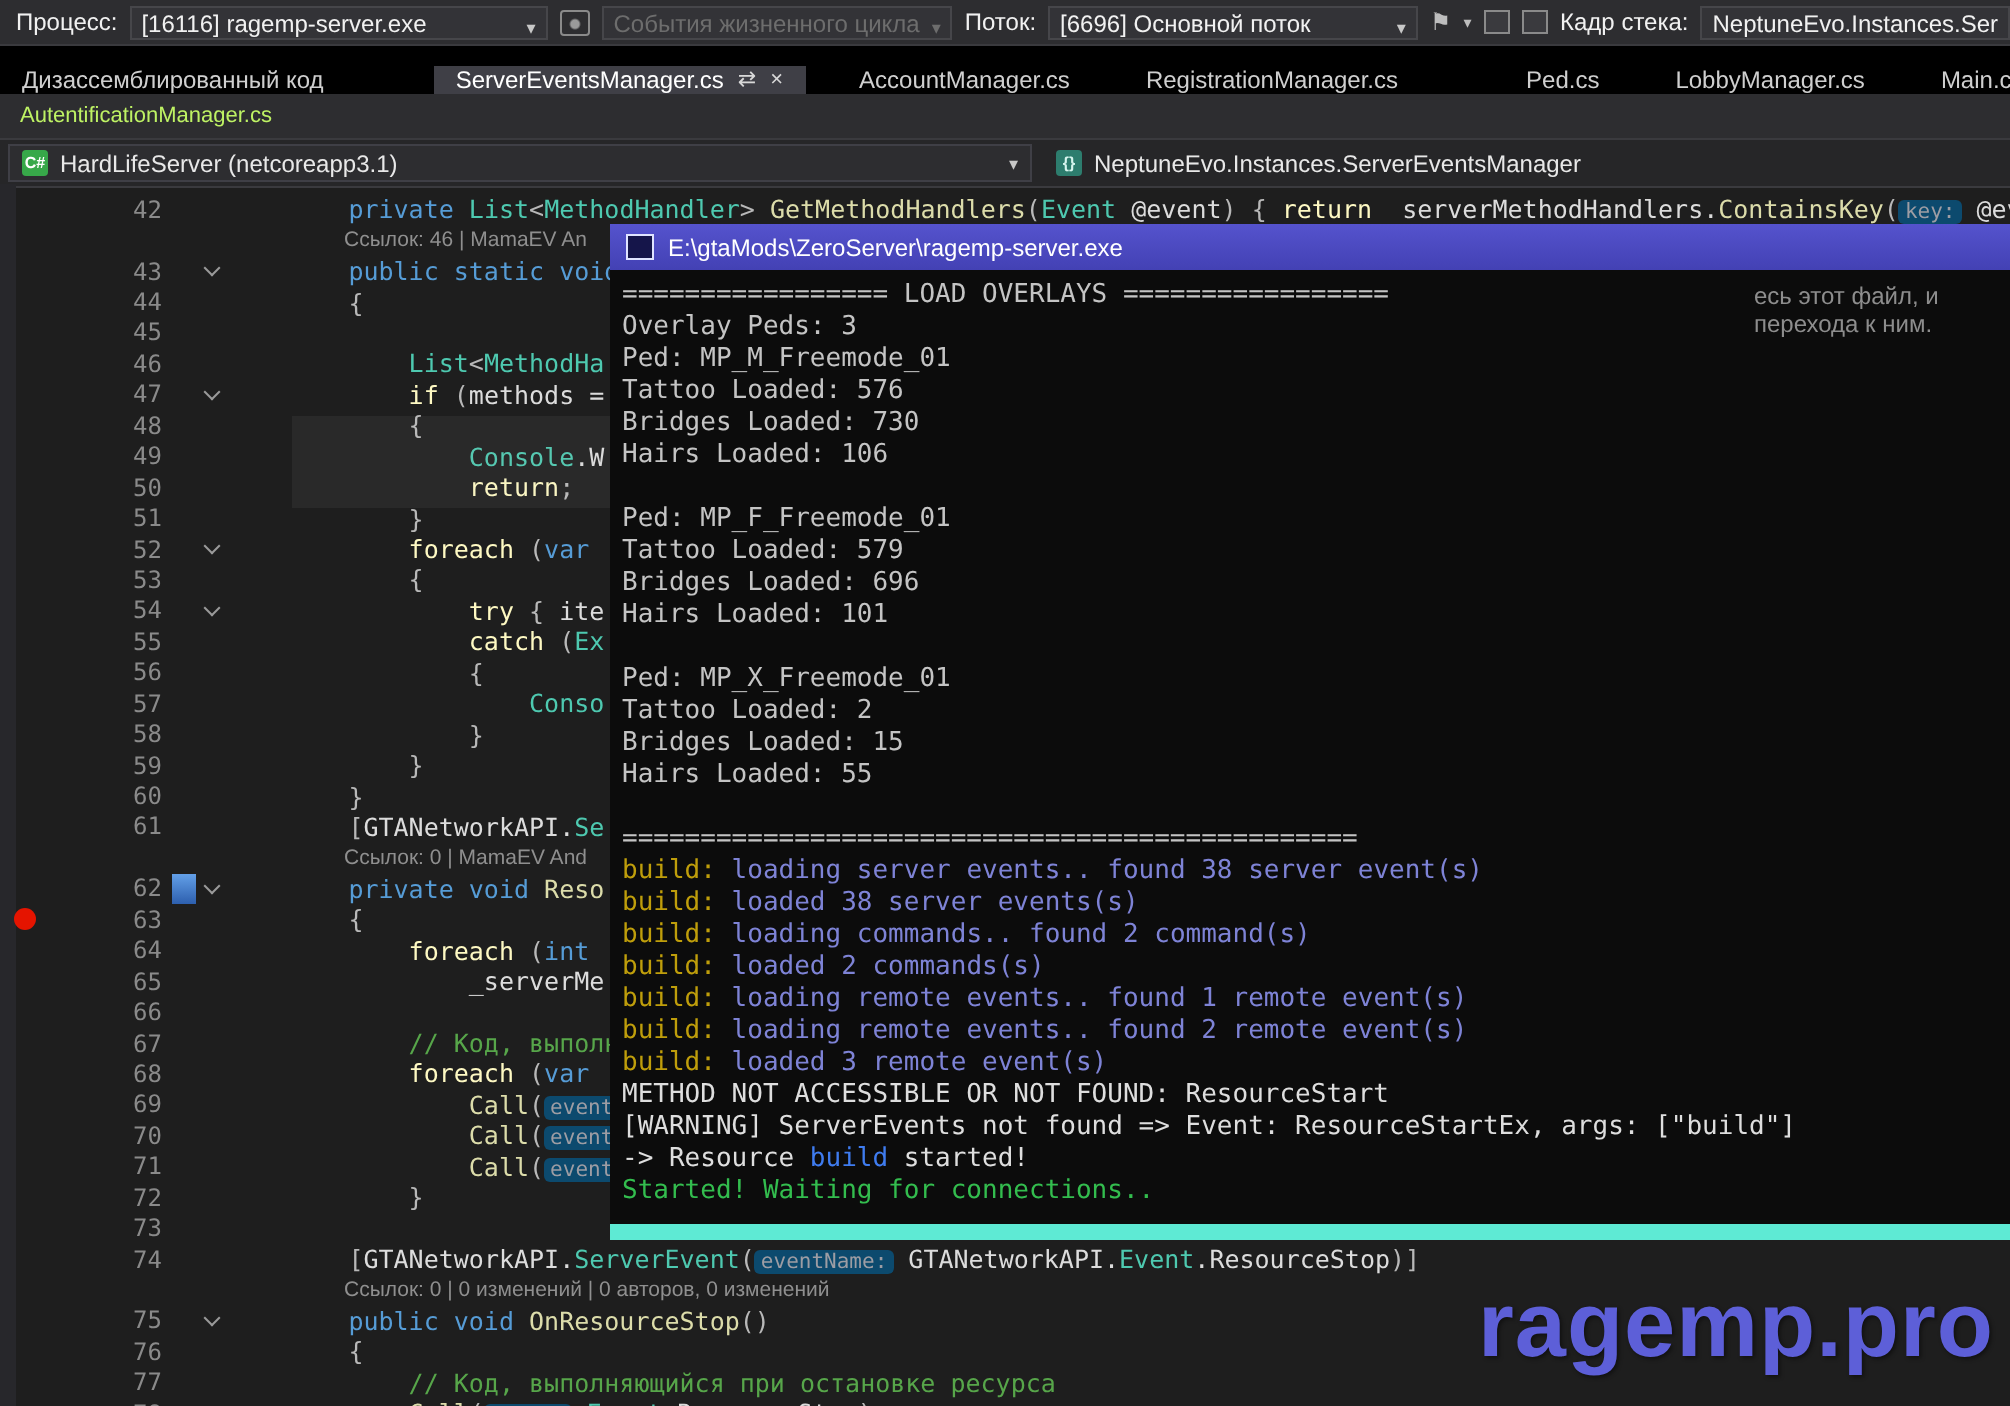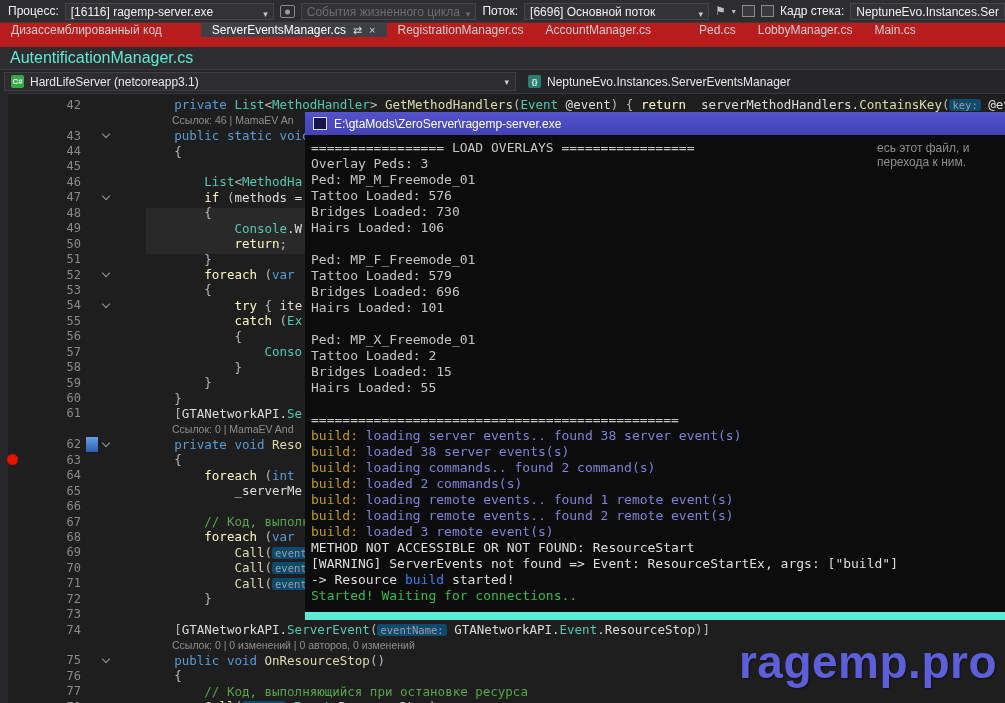--- a/index.html
+++ b/index.html
@@ -17,28 +17,28 @@
   .combo.disabled .arr{color:#6d6d6d;}
   .w-process{width:224px;} .w-lifecycle{width:186px;} .w-thread{width:198px;} .w-stack{width:158px;}
   .tbicon{display:inline-block;}
   .cam{width:14px;height:11px;border:1px solid #8a8a8a;border-radius:2px;
        background:radial-gradient(circle at 50% 55%,#9a9a9a 0 2px,transparent 3px);}
   .flag{color:#bdbdbd;font-size:12px;}
   .smallarr{font-size:8px;color:#bdbdbd;}
   .sqicon{width:12px;height:10px;border:1px solid #8a8a8a;background:#3a3a3e;}
 
   
-  .tabs1{height:24px;background:#b91c1c;display:flex;align-items:flex-start;font-size:12px;color:#cfcfcf;overflow:hidden;}
+  .tabs1{height:24px;background:#000000;display:flex;align-items:flex-end;font-size:12px;color:#cfcfcf;overflow:hidden;gap:16px;}
   .tab{display:flex;align-items:center;padding:0 11px;white-space:nowrap;}
   .tab.tool{margin-right:28px;}
   .tab.active{background:#3f3f46;color:#ffffff;gap:7px;}
   .tab.gapleft{margin-left:26px;}
   .ticon{color:#d8d8d8;font-size:11px;line-height:1;}
   .tabs2{height:22px;background:#2d2d30;border-bottom:1px solid #3a3a3e;display:flex;align-items:center;
-         font-size:16px;color:#5eead4;}
+         font-size:11px;color:#bef264;}
   .tabs2 .tab{padding:0 10px;}
 
   
   .navbar{height:23px;background:#262628;border-bottom:1px solid #3a3a3e;display:flex;align-items:center;
           padding:0 4px;gap:12px;font-size:12px;}
   .nav-combo{width:512px;height:19px;border:1px solid #3f3f46;background:#2d2d30;display:flex;
              align-items:center;padding:0 6px;gap:6px;color:#e8e8e8;box-sizing:border-box;}
   .nav-combo .arr{margin-left:auto;font-size:9px;color:#c8c8c8;}
   .csicon{width:13px;height:13px;background:#37a849;border-radius:2px;color:#fff;font-size:8px;
           display:flex;align-items:center;justify-content:center;font-weight:bold;}
@@ -115,22 +115,22 @@
     </div>
   </div>
 
   <div class="tabs1">
     <div class="tab tool">Дизассемблированный код</div>
     <div class="tab active">
       <span>ServerEventsManager.cs</span>
       <span class="ticon">⇄</span>
       <span class="ticon">×</span>
     </div>
+    <div class="tab">AccountManager.cs</div>
     <div class="tab">RegistrationManager.cs</div>
-    <div class="tab">AccountManager.cs</div>
     <div class="tab gapleft">Ped.cs</div>
     <div class="tab">LobbyManager.cs</div>
     <div class="tab">Main.cs</div>
   </div>
 
   <div class="tabs2">
     <div class="tab">AutentificationManager.cs</div>
   </div>
 
   <div class="navbar">

